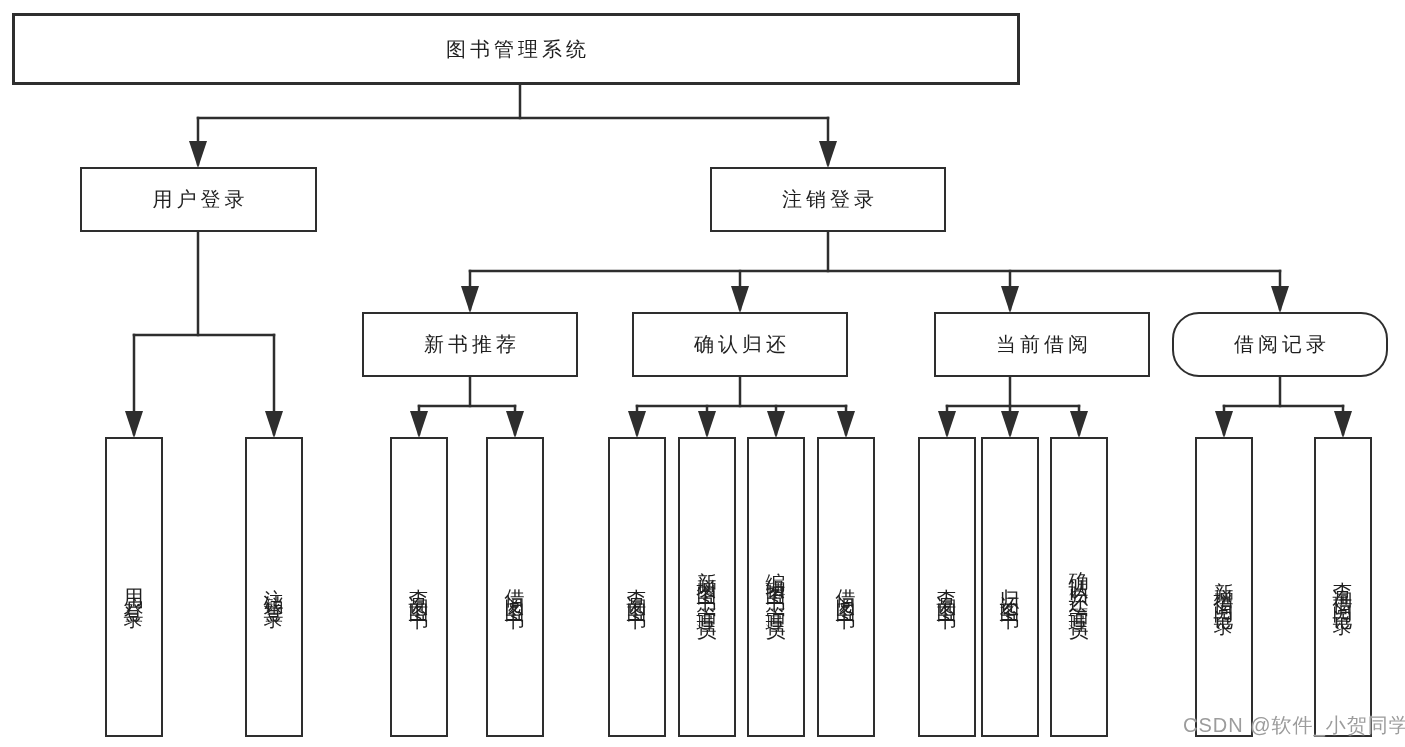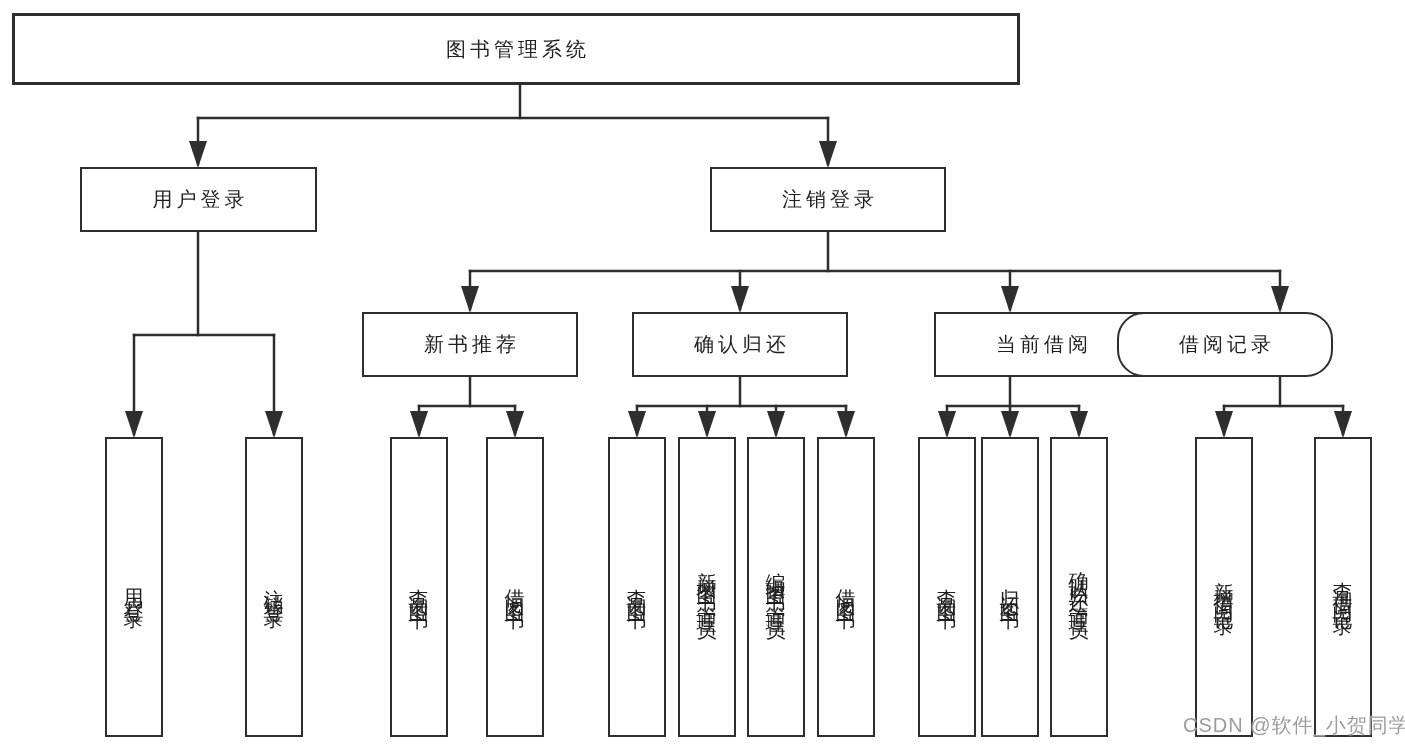--- a/index.html
+++ b/index.html
@@ -152,21 +152,21 @@
 
   <div class="node hbox l3" style="left:362px;">
     <span>新书推荐</span>
   </div>
   <div class="node hbox l3" style="left:632px;">
     <span>确认归还</span>
   </div>
   <div class="node hbox l3" style="left:934px;">
     <span>当前借阅</span>
   </div>
-  <div class="node hbox l3" style="left:1117px;border-radius:27px;">
+  <div class="node hbox l3" style="left:1172px;border-radius:27px;">
     <span>借阅记录</span>
   </div>
 
   <div class="node vbox" style="left:105px;">
     <span>用户登录</span>
   </div>
   <div class="node vbox" style="left:245px;">
     <span>注销登录</span>
   </div>
 

